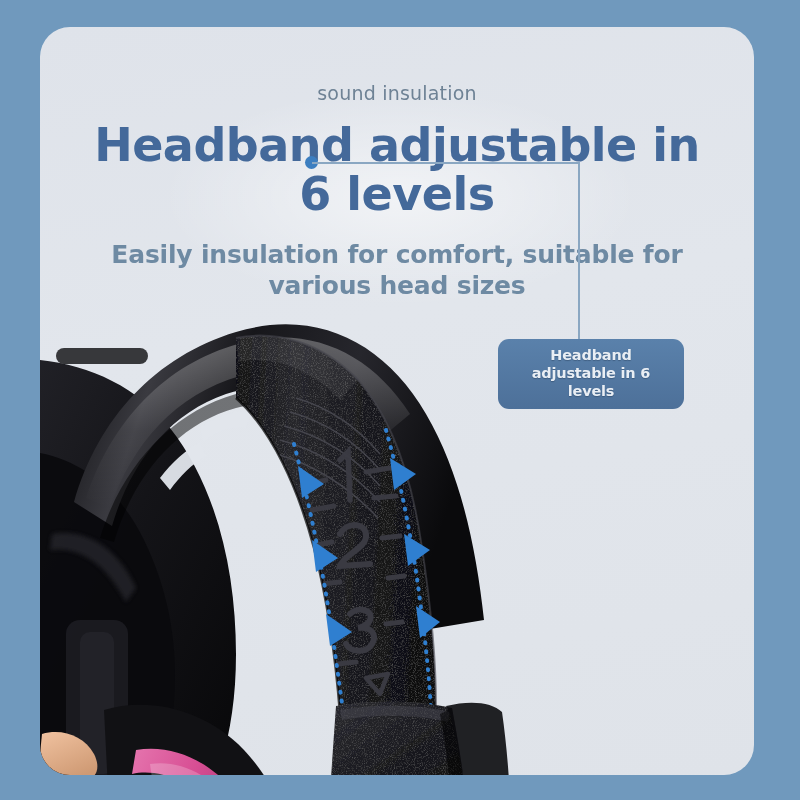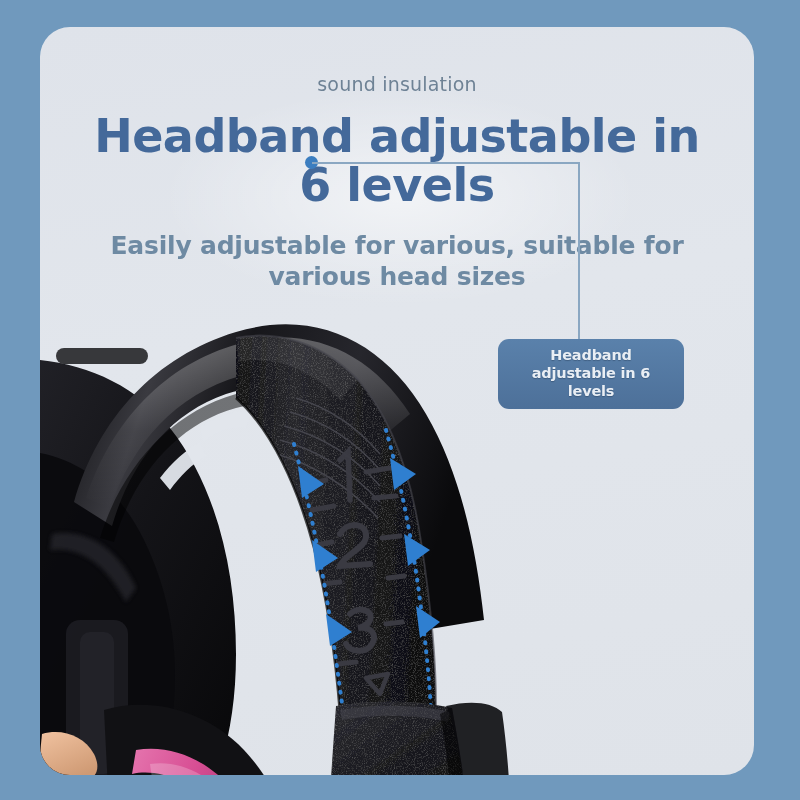--- a/index.html
+++ b/index.html
@@ -56,21 +56,21 @@
     padding-top: 46px;
     box-sizing: border-box;
   }
   .eyebrow {
     font-family: "DejaVu Sans", sans-serif;
     font-size: 19px;
     font-weight: 400;
     color: #6e8295;
     letter-spacing: 0.2px;
     line-height: 1.2;
-    margin: 0;
+    margin: 9px;
   }
   .headline {
     font-family: "DejaVu Sans", sans-serif;
     font-size: 46px;
     font-weight: 700;
     color: #44699a;
     line-height: 1.06;
     margin: 16px auto 0 auto;
     max-width: 640px;
     letter-spacing: -0.5px;
@@ -153,21 +153,21 @@
 
 <div class="poster">
 
   <div class="panel">
 
     <div class="panel-glow"></div>
 
     <div class="textblock">
       <p class="eyebrow">sound insulation</p>
       <h1 class="headline">Headband adjustable in 6 levels</h1>
-      <p class="subhead">Easily adjustable for various, suitable for various head sizes</p>
+      <p class="subhead">Easily insulation for comfort, suitable for various head sizes</p>
     </div>
 
     <div class="photo">
       <svg width="714" height="473" viewBox="0 0 714 473" xmlns="http://www.w3.org/2000/svg">
         <defs>
 
           <linearGradient id="bandOuter" x1="0" y1="0" x2="1" y2="0.25">
             <stop offset="0%" stop-color="#0d0d10"></stop>
             <stop offset="22%" stop-color="#3a3a40"></stop>
             <stop offset="42%" stop-color="#17171b"></stop>

